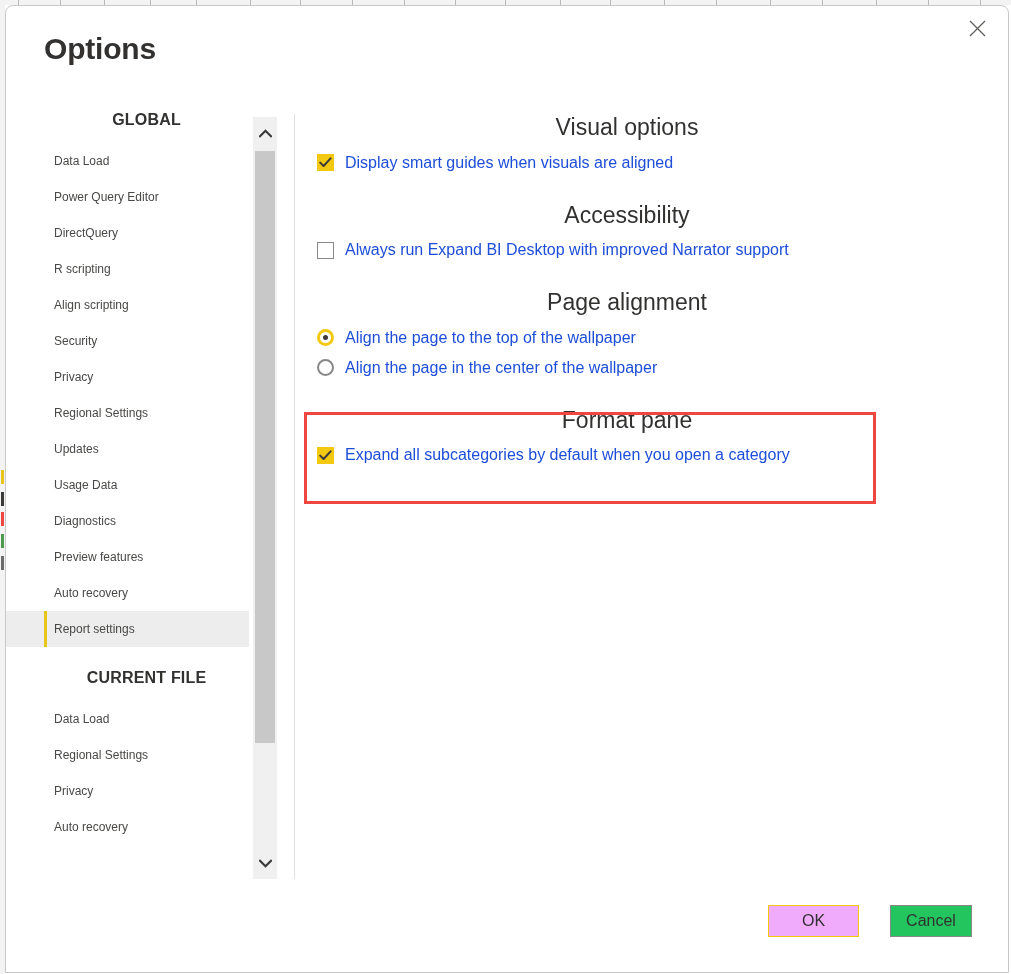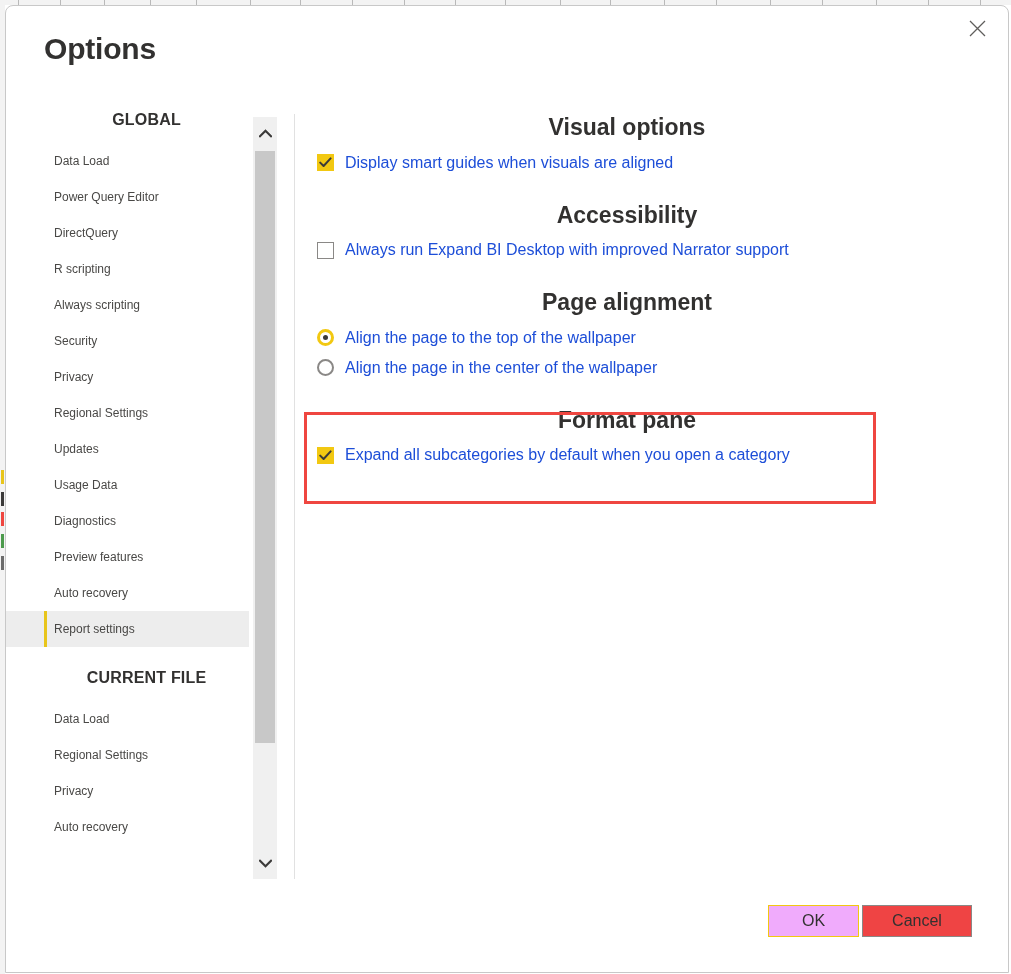--- a/index.html
+++ b/index.html
@@ -163,21 +163,21 @@
 
   
   .content {
     position: absolute;
     left: 311px;
     top: 108px;
     width: 620px;
   }
   .section-heading {
     font-size: 23px;
-    font-weight: 700;
+    font-weight: 400;
     color: #323130;
     margin: 0;
     line-height: 1.2;
   }
   .opt-row {
     display: flex;
     align-items: center;
     margin-top: 12px;
     cursor: pointer;
   }
@@ -268,22 +268,22 @@
   }
   .btn-ok {
     right: 151px;
     width: 91px;
     background: #f0abfc;
     border: 1px solid #f2c811;
     color: #323130;
   }
   .btn-cancel {
     right: 38px;
-    width: 110px;
-    background: #ef4444;
+    width: 82px;
+    background: #22c55e;
     border: 1px solid #8a8886;
     color: #323130;
   }
 </style>
 </head>
 <body>
 
 <div class="backdrop-top">
     <div class="tick" style="left: 18px;"></div>
     <div class="tick" style="left: 60px;"></div>
@@ -332,21 +332,21 @@
       <div class="nav-item">
         <span>Power Query Editor</span>
       </div>
       <div class="nav-item">
         <span>DirectQuery</span>
       </div>
       <div class="nav-item">
         <span>R scripting</span>
       </div>
       <div class="nav-item">
-        <span>Always scripting</span>
+        <span>Align scripting</span>
       </div>
       <div class="nav-item">
         <span>Security</span>
       </div>
       <div class="nav-item">
         <span>Privacy</span>
       </div>
       <div class="nav-item">
         <span>Regional Settings</span>
       </div>

